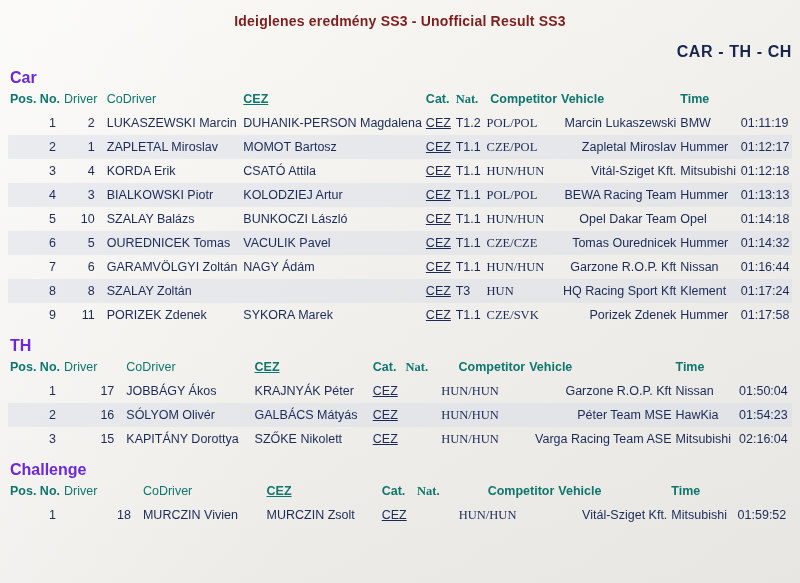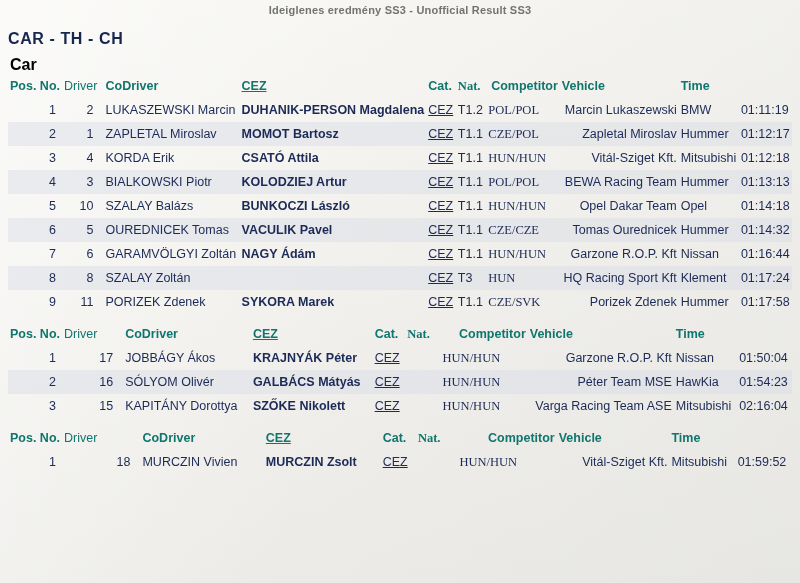--- a/index.html
+++ b/index.html
@@ -18,40 +18,40 @@
       linear-gradient(180deg, #f6f5f1 0%, #efeeea 55%, #e9e8e4 100%);
   }
   .sheet{
     position:absolute;inset:0;
     padding:0 8px;
     box-sizing:border-box;
   }
   .title{
     text-align:center;
     font-weight:bold;
-    font-size:11px;
+    font-size:14px;
     letter-spacing:0.2px;
-    padding-top:4px;
-    color:#737373;
+    padding-top:13px;
+    color:#7f1d1d;
   }
   .subtitle{
-    text-align:left;
+    text-align:right;
     font-weight:bold;
     font-size:16px;
     padding-top:14px;
     padding-bottom:6px;
     letter-spacing:0.6px;
     color:#16264f;
   }
   .section-name{
     font-weight:bold;
     font-size:16px;
     padding-left:2px;
     padding-top:2px;
-    color:#000000;
+    color:#6d28d9;
   }
   table{
     border-collapse:collapse;
     width:100%;
     font-size:12.5px;
   }
   tr{height:24px;}
   td,th{
     padding:0 2px;
     text-align:left;
@@ -62,21 +62,21 @@
   thead th{
     font-weight:bold;
     font-size:12.5px;
     color:#0f766e;
     height:22px;
   }
   .row-alt{ background:rgba(214,219,231,0.45); }
   .c-pos{width:22px;text-align:right;padding-right:6px;}
   .c-no{width:26px;text-align:right;padding-right:10px;}
   .c-driver{width:185px;font-weight:normal;}
-  .c-codriver{width:172px;font-weight:bold;}
+  .c-codriver{width:172px;font-weight:normal;}
   .c-cez{width:34px;text-decoration:underline;}
   .c-cat{width:48px;}
   .c-nat{width:78px;font-family:Liberation Serif, serif;}
   .c-competitor{width:172px;text-align:right;}
   .c-vehicle{width:80px;}
   .c-time{width:62px;text-align:left;margin-left:16px;}
   .hdr-posno{width:48px;}
   .blk{ margin-bottom:2px; }
   .sec-gap{height:6px;}
 </style>
@@ -214,20 +214,21 @@
               <td class="c-nat">CZE/SVK</td>
               <td class="c-competitor">Porizek Zdenek</td>
               <td class="c-vehicle">Hummer</td>
               <td class="c-time">01:17:58</td>
             </tr>
           </tbody>
         </table>
       </div>
       <div class="sec-gap"></div>
       <div class="blk">
+        <div class="section-name">TH</div>
         <table>
           <thead>
             <tr>
               <th class="hdr-posno">Pos. No.</th>
               <th class="c-driver">Driver</th>
               <th class="c-codriver">CoDriver</th>
               <th class="c-cez">CEZ</th>
               <th class="c-cat">Cat.</th>
               <th class="c-nat">Nat.</th>
               <th class="c-competitor">Competitor</th>
@@ -270,20 +271,21 @@
               <td class="c-nat">HUN/HUN</td>
               <td class="c-competitor">Varga Racing Team ASE</td>
               <td class="c-vehicle">Mitsubishi</td>
               <td class="c-time">02:16:04</td>
             </tr>
           </tbody>
         </table>
       </div>
       <div class="sec-gap"></div>
       <div class="blk">
+        <div class="section-name">Challenge</div>
         <table>
           <thead>
             <tr>
               <th class="hdr-posno">Pos. No.</th>
               <th class="c-driver">Driver</th>
               <th class="c-codriver">CoDriver</th>
               <th class="c-cez">CEZ</th>
               <th class="c-cat">Cat.</th>
               <th class="c-nat">Nat.</th>
               <th class="c-competitor">Competitor</th>

